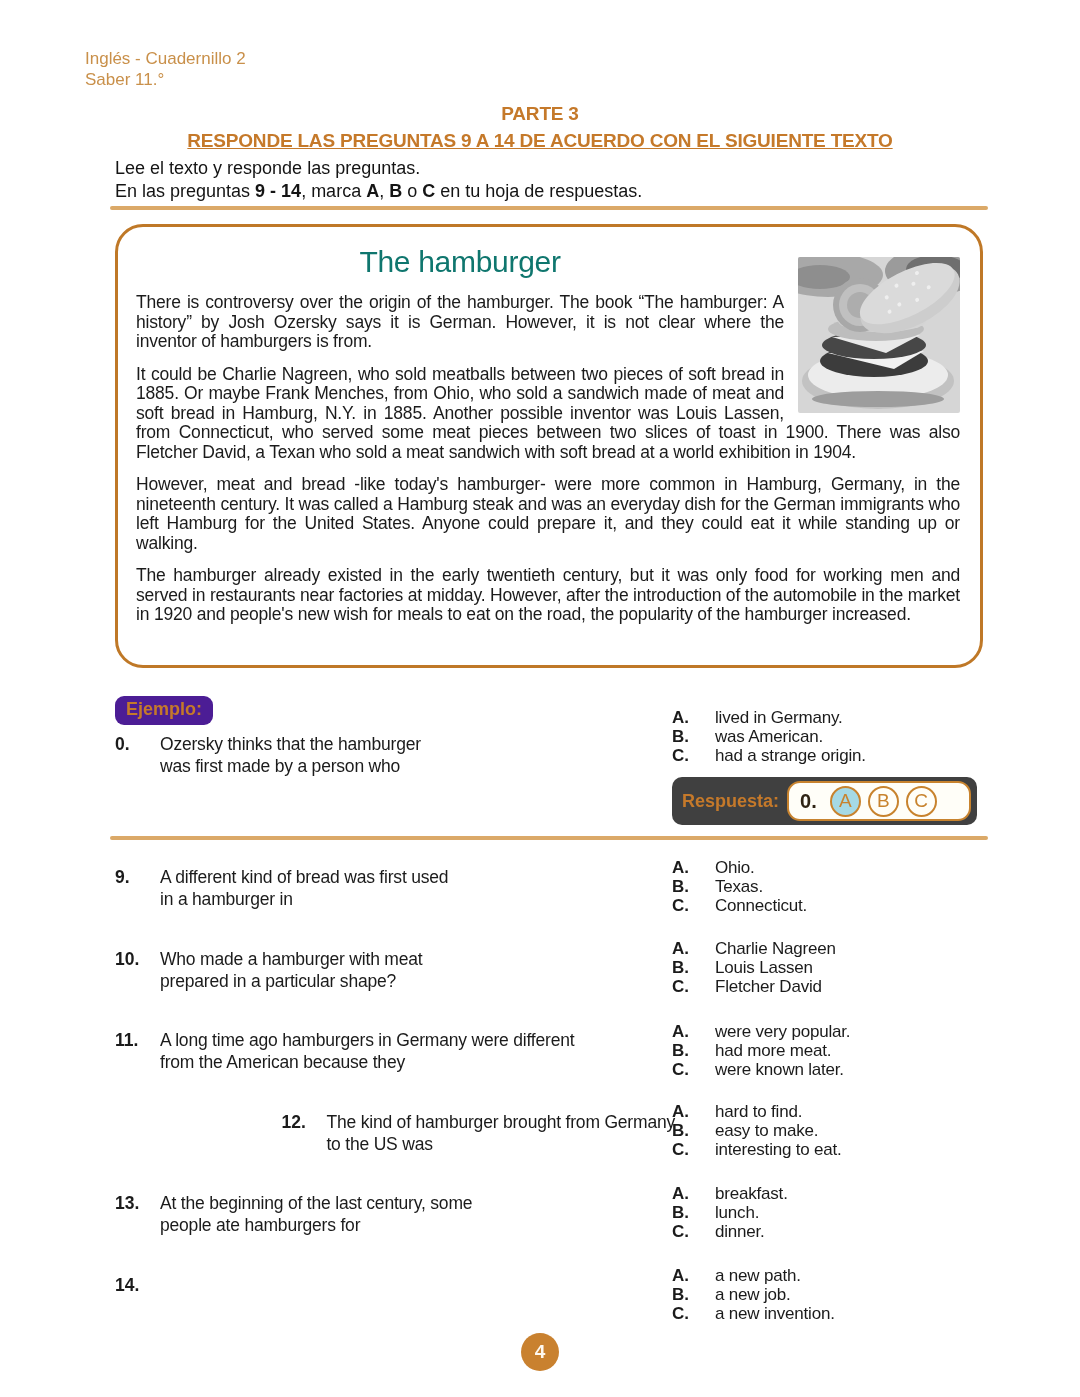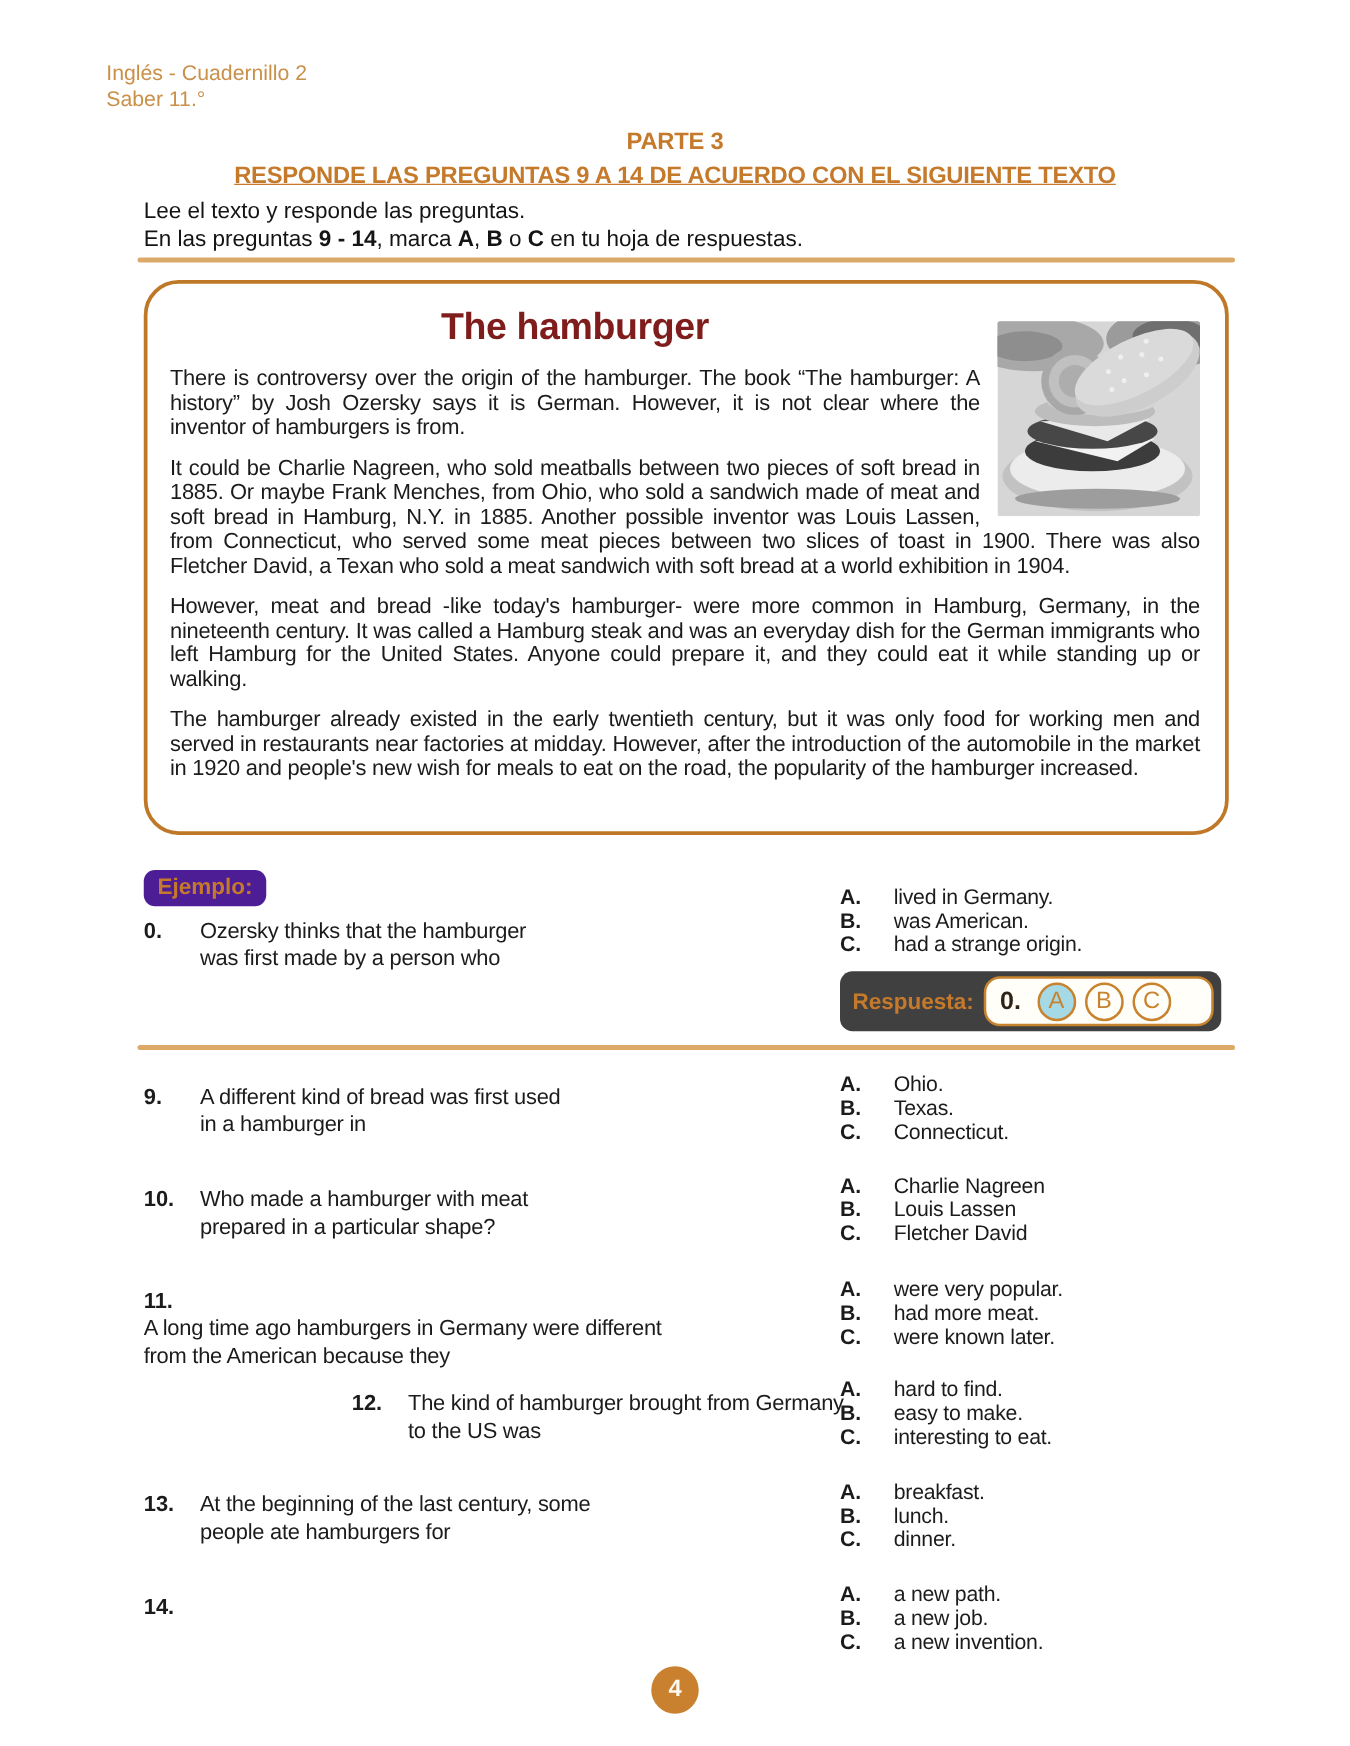--- a/index.html
+++ b/index.html
@@ -17,21 +17,21 @@
   .instructions { position:absolute; left:115px; top:157px; font-size:18px; line-height:23px; color:#141414; }
   .instructions .b { font-weight:bold; }
 
   .divider { position:absolute; left:110px; width:878px; height:4px; background:#dba968; border-radius:2px; }
   .divider1 { top:206px; }
   .divider2 { top:836px; }
 
   .passage-box { position:absolute; left:115px; top:224px; width:868px; height:444px;
                  border:3px solid #bf7827; border-radius:28px; padding:10px 20px 12px 18px; background:#fff; }
   .passage-photo { float:right; width:162px; height:156px; margin:20px 0 6px 14px; border-radius:2px; }
-  .passage-title { font-size:30px; font-weight:bold; color:#7f1d1d; text-align:center;
+  .passage-title { font-size:30px; font-weight:normal; color:#0f766e; text-align:center;
                    margin-top:8px; margin-bottom:14px; letter-spacing:-0.3px; }
   .passage-par { font-size:17.5px; line-height:19.5px; text-align:justify; color:#1b1b1b;
                  margin-bottom:13px; letter-spacing:-0.2px; }
 
   .ejemplo-label { position:absolute; left:115px; top:696px; background:#4c1d95; color:#c5792a;
                    font-weight:bold; font-size:18px; padding:3px 11px 5px 11px; border-radius:9px; }
 
   .q-question { position:absolute; display:flex; width:560px; }
   .q-num { width:45px; font-weight:bold; font-size:17.5px; line-height:22px; flex:none; }
   .q-text { font-size:17.5px; line-height:22px; white-space:pre-line; letter-spacing:-0.2px; }
@@ -181,21 +181,21 @@
     <div class="opt-row">
         <div class="opt-letter">B.</div>
         <div class="opt-text">Louis Lassen</div>
       </div>
     <div class="opt-row">
         <div class="opt-letter">C.</div>
         <div class="opt-text">Fletcher David</div>
       </div>
   </div>
 
-  <div class="q-question" style="left:115px; top:1029px;flex-direction:column;">
+  <div class="q-question" style="left:115px; top:1029px;">
     <div class="q-num">11.</div>
     <div class="q-text">A long time ago hamburgers in Germany were different
 from the American because they</div>
   </div>
   <div class="q-options" style="top:1022px;">
     <div class="opt-row">
         <div class="opt-letter">A.</div>
         <div class="opt-text">were very popular.</div>
       </div>
     <div class="opt-row">

